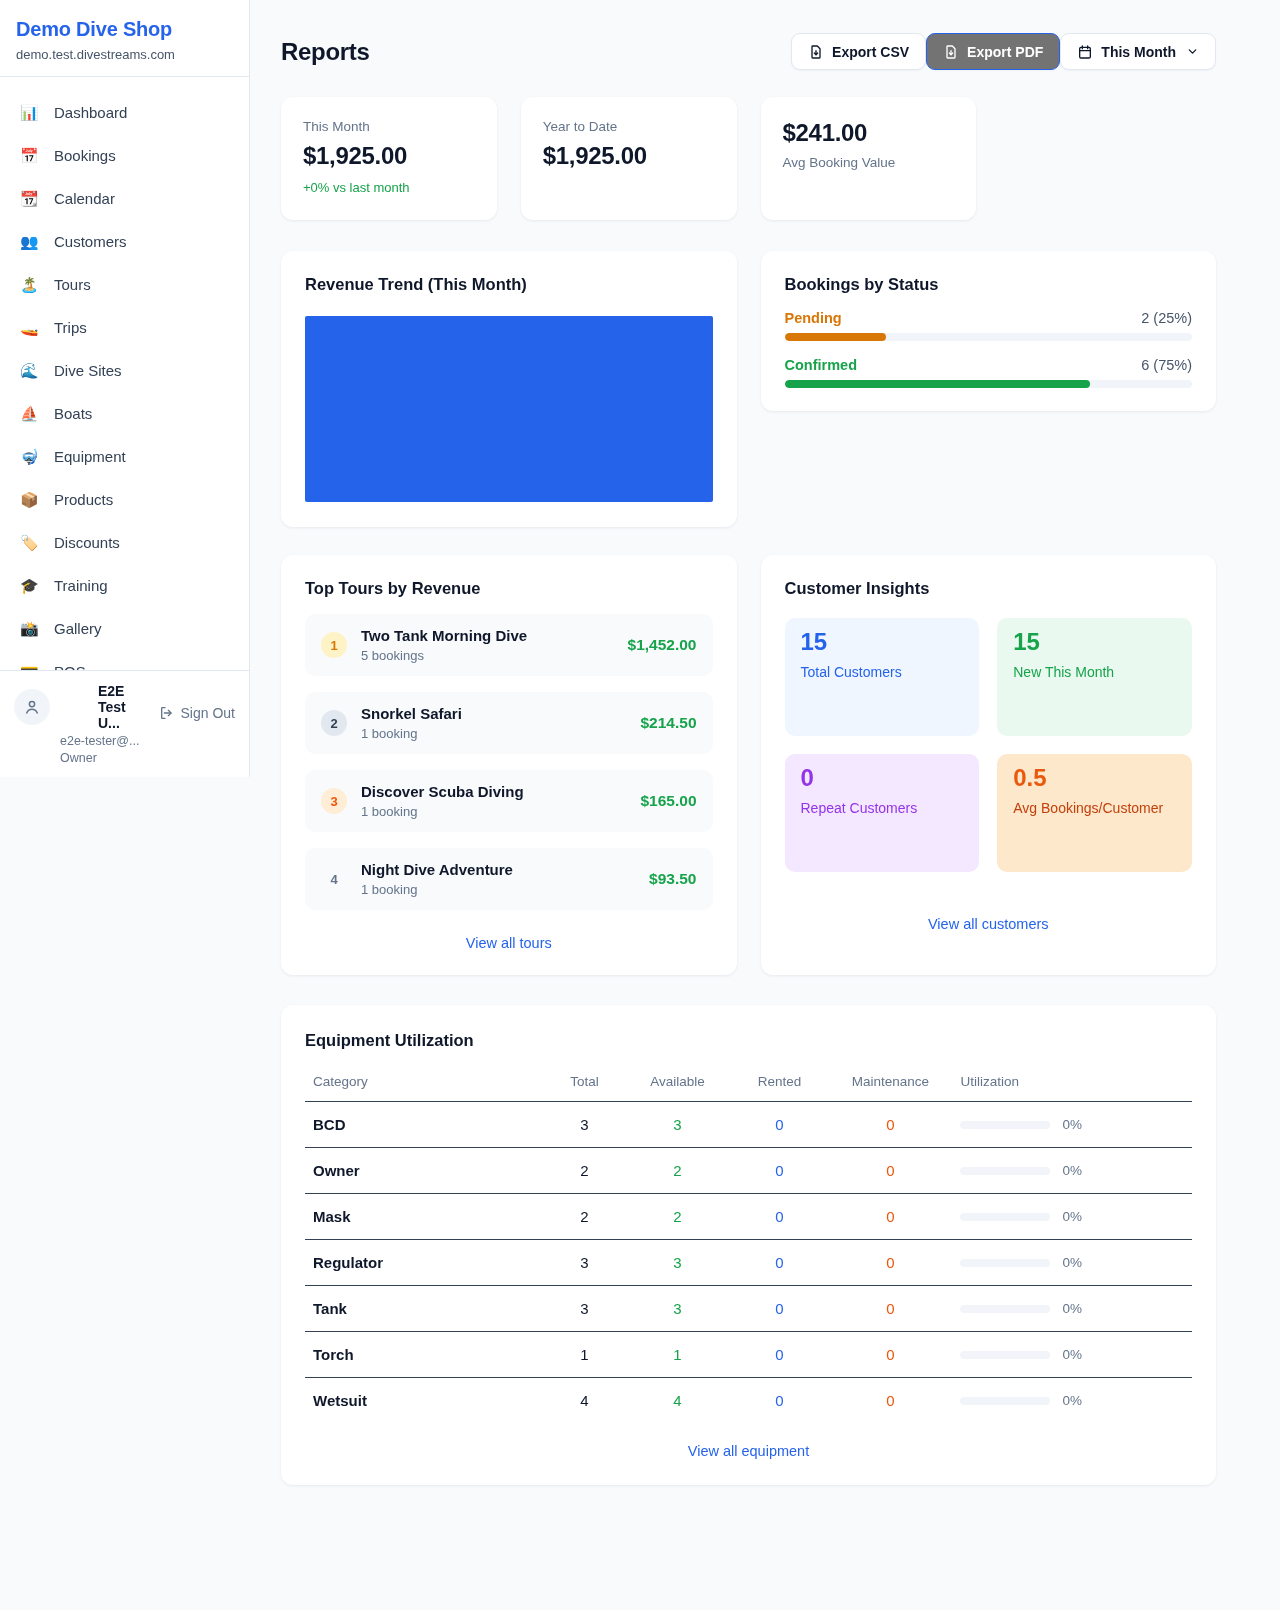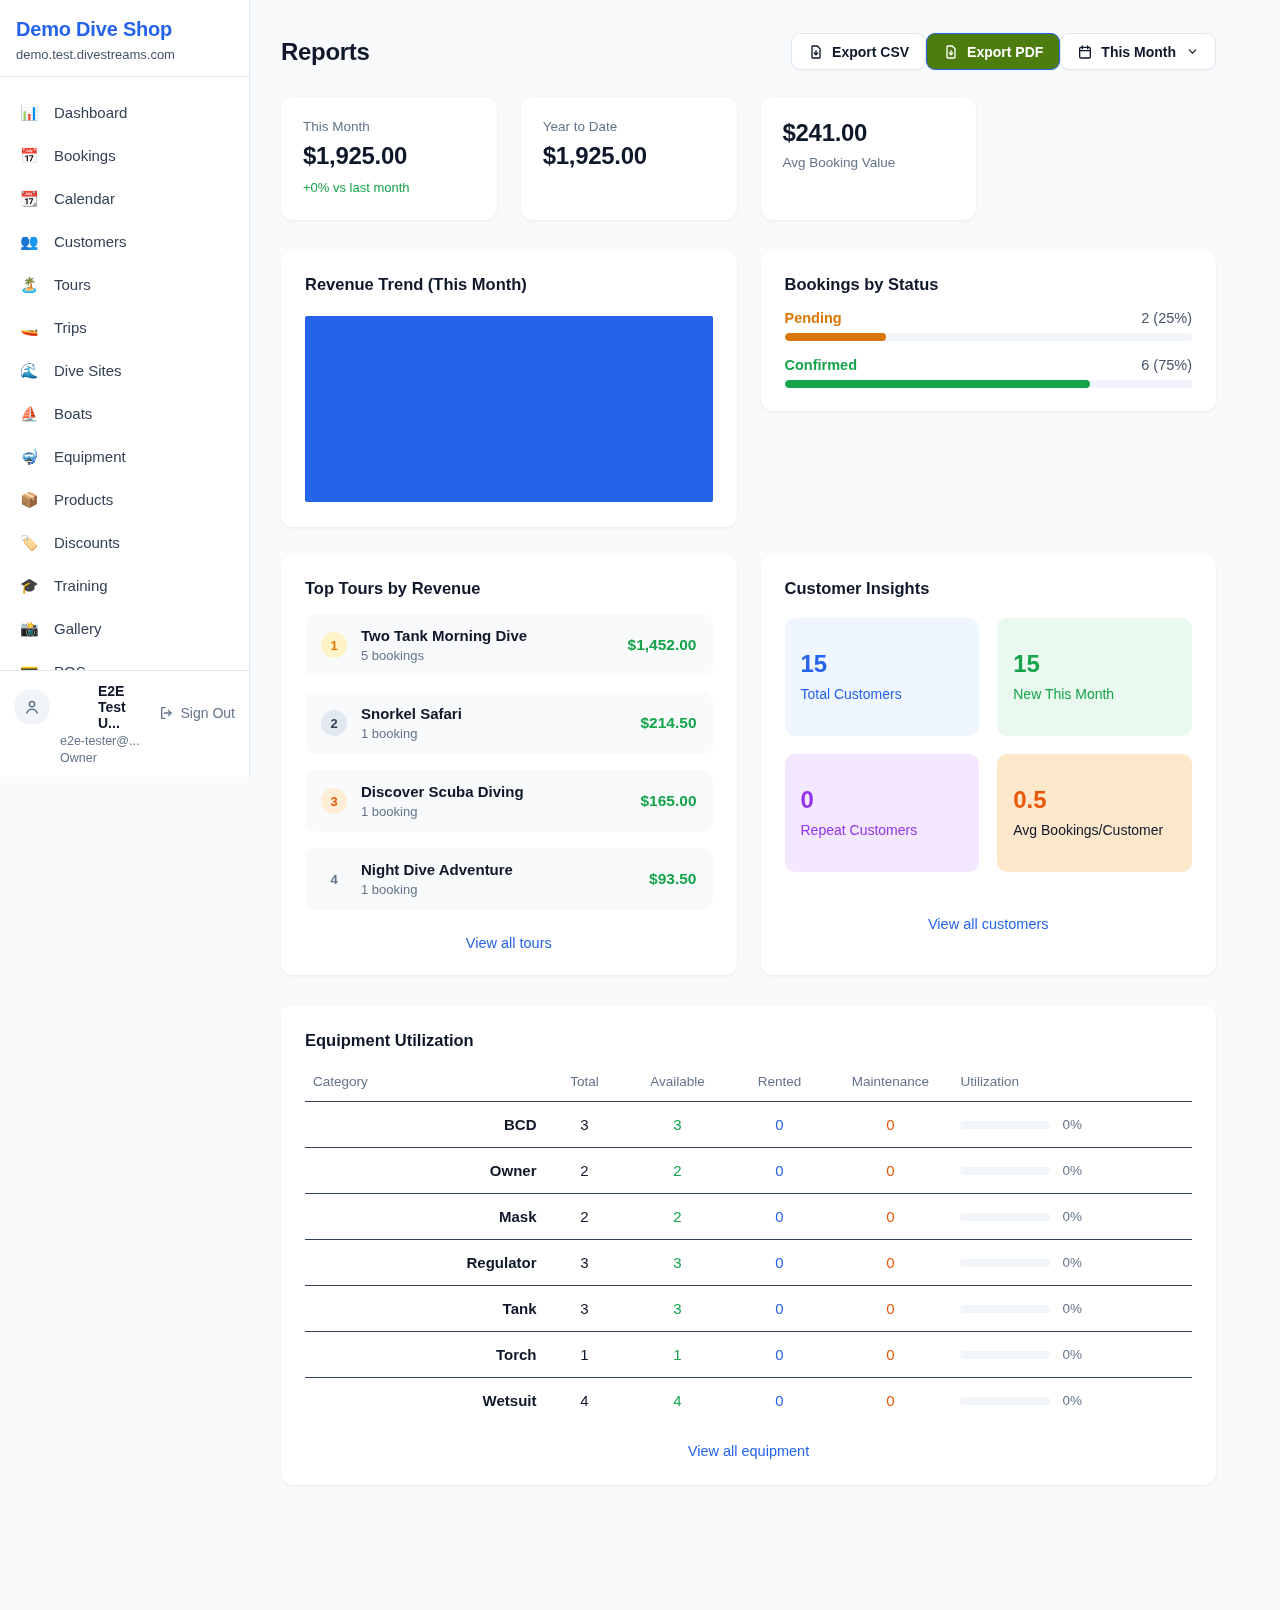--- a/index.html
+++ b/index.html
@@ -49,21 +49,21 @@
   .main { flex:1; padding:33px 64px 40px 31px; }
   .page-header { display:flex; align-items:center; justify-content:space-between; }
   .page-title { font-size:24px; font-weight:800; letter-spacing:-0.3px; }
   .header-actions { display:flex; gap:0; }
   .btn {
     display:flex; align-items:center; gap:8px; height:37px;
     padding:0 16px; border-radius:9px; font-size:14px; font-weight:bold;
     background:#fff; border:1px solid #e2e8f0; color:#0f172a; cursor:pointer;
     box-shadow:0 1px 2px rgba(15,23,42,0.04);
   }
-  .btn-primary { background:#4d7c0f; border-color:#2563eb; color:#fff; }
+  .btn-primary { background:#737373; border-color:#2563eb; color:#fff; }
   .chev { margin-left:2px; }
   
   .card {
     background:#fff; border-radius:12px;
     box-shadow:0 1px 3px rgba(15,23,42,0.07);
   }
   .stats-row { display:grid; grid-template-columns:repeat(4,1fr); gap:24px; margin-top:27px; }
   .stat-card { padding:22px 22px; height:123px; }
   .stat-label { font-size:13.5px; color:#64748b; }
   .stat-value { font-size:24px; font-weight:800; margin-top:8px; letter-spacing:-0.3px; }
@@ -92,36 +92,36 @@
     width:26px; height:26px; border-radius:50%; flex:0 0 26px;
     display:flex; align-items:center; justify-content:center;
     font-size:13px; font-weight:bold;
   }
   .tour-meta { flex:1; min-width:0; }
   .tour-name { font-size:15px; font-weight:bold; color:#0f172a; }
   .tour-sub { font-size:13px; color:#64748b; margin-top:4px; }
   .tour-price { font-size:15.5px; font-weight:bold; color:#16a34a; }
   .view-link { color:#2563eb; font-size:14.5px; text-align:center; margin-top:auto; padding-top:18px; cursor:pointer; }
   .tiles { display:grid; grid-template-columns:1fr 1fr; gap:18px; margin-top:20px; }
-  .tile { border-radius:10px; padding:32px 16px; height:118px; }
+  .tile { border-radius:10px; padding:10px 16px; height:118px; }
   .tile-value { font-size:24px; font-weight:800; }
   .tile-label { font-size:14px; margin-top:8px; }
   .insights-link { margin-top:26px; }
   .list-card .view-link.insights-link { margin-top:26px; }
   
   .equip-card { margin-top:30px; padding:26px 24px 18px 24px; }
   table { width:100%; border-collapse:collapse; margin-top:18px; }
   th {
     text-align:left; font-size:13.5px; font-weight:normal; color:#64748b;
     padding:6px 8px 12px 8px; border-bottom:1px solid #334155;
   }
   td { font-size:15px; padding:14px 8px; border-bottom:1px solid #334155; }
   tr:last-child td { border-bottom:none; }
   th.c, td.c { text-align:center; }
-  td.cat { font-weight:bold; color:#0f172a;text-align:right; }
+  td.cat { font-weight:bold; color:#0f172a; }
   td.green { color:#16a34a; }
   td.blue { color:#2563eb; }
   td.orange { color:#ea580c; }
   .util-cell { display:flex; align-items:center; gap:12px; }
   .util-track { width:90px; height:8px; background:#f1f5f9; border-radius:4px; }
   .util-pct { font-size:13.5px; color:#64748b; }
   svg { display:block; }
 </style>
 </head>
 <body>
@@ -345,21 +345,21 @@
         <div class="tile" style="background:#e9f9ef">
           <div class="tile-value" style="color:#16a34a">15</div>
           <div class="tile-label" style="color:#16a34a">New This Month</div>
         </div>
         <div class="tile" style="background:#f3e8ff">
           <div class="tile-value" style="color:#9333ea">0</div>
           <div class="tile-label" style="color:#9333ea">Repeat Customers</div>
         </div>
         <div class="tile" style="background:#fee8cc">
           <div class="tile-value" style="color:#ea580c">0.5</div>
-          <div class="tile-label" style="color:#0f172a">Avg Bookings/Customer</div>
+          <div class="tile-label" style="color:#c2410c">Avg Bookings/Customer</div>
         </div>
       </div>
       <div class="view-link insights-link" style="margin-top:26px">View all customers</div>
       <div style="flex:1"></div>
     </div>
   </div>
 
   <div class="card equip-card">
     <div class="card-title">Equipment Utilization</div>
     <table>

